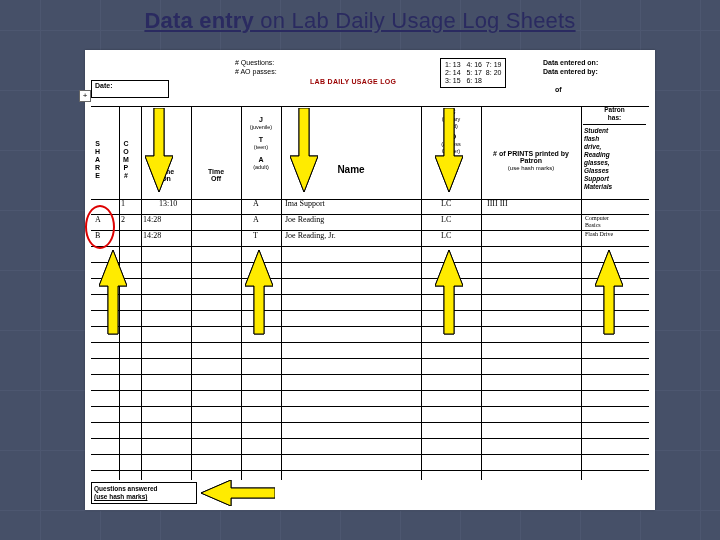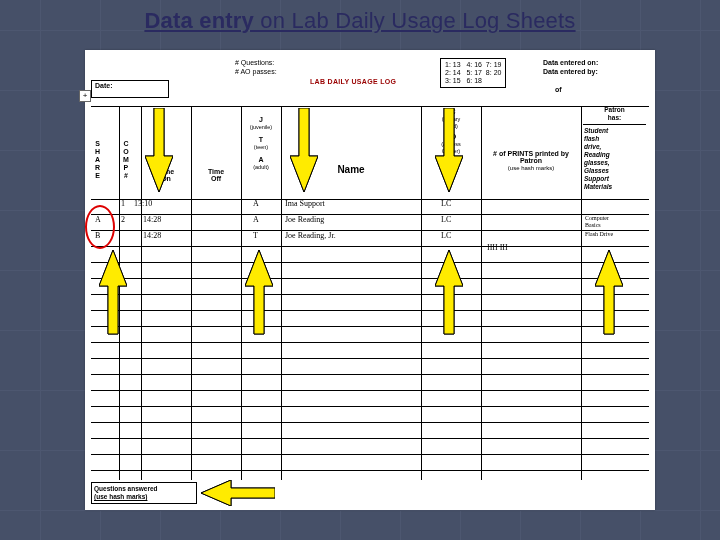--- a/index.html
+++ b/index.html
@@ -283,25 +283,25 @@
 glasses,
 Glasses
 Support
 Materials</div>
   </div>
 
   <div class="rows">
 
     <div class="row" style="top:0;">
       <span class="cell" style="left:30px;">1</span>
-      <span class="cell" style="left:43px;text-align:right;">13:10</span>
+      <span class="cell" style="left:68px;text-align:right;">13:10</span>
       <span class="cell" style="left:162px;">A</span>
       <span class="cell" style="left:194px;">Ima Support</span>
       <span class="cell" style="left:350px;">LC</span>
-      <span class="cell" style="left:396px;margin-top:44px;">IIII III</span>
+      <span class="cell" style="left:396px;">IIII III</span>
     </div>
 
     <div class="row" style="top:16px;">
       <span class="cell" style="left:4px;">A</span>
       <span class="cell" style="left:30px;">2</span>
       <span class="cell" style="left:52px;">14:28</span>
       <span class="cell" style="left:162px;">A</span>
       <span class="cell" style="left:194px;">Joe Reading</span>
       <span class="cell" style="left:350px;">LC</span>
       <span class="cell" style="left:494px; font-size:6px; line-height:7px; white-space:pre;">Computer

